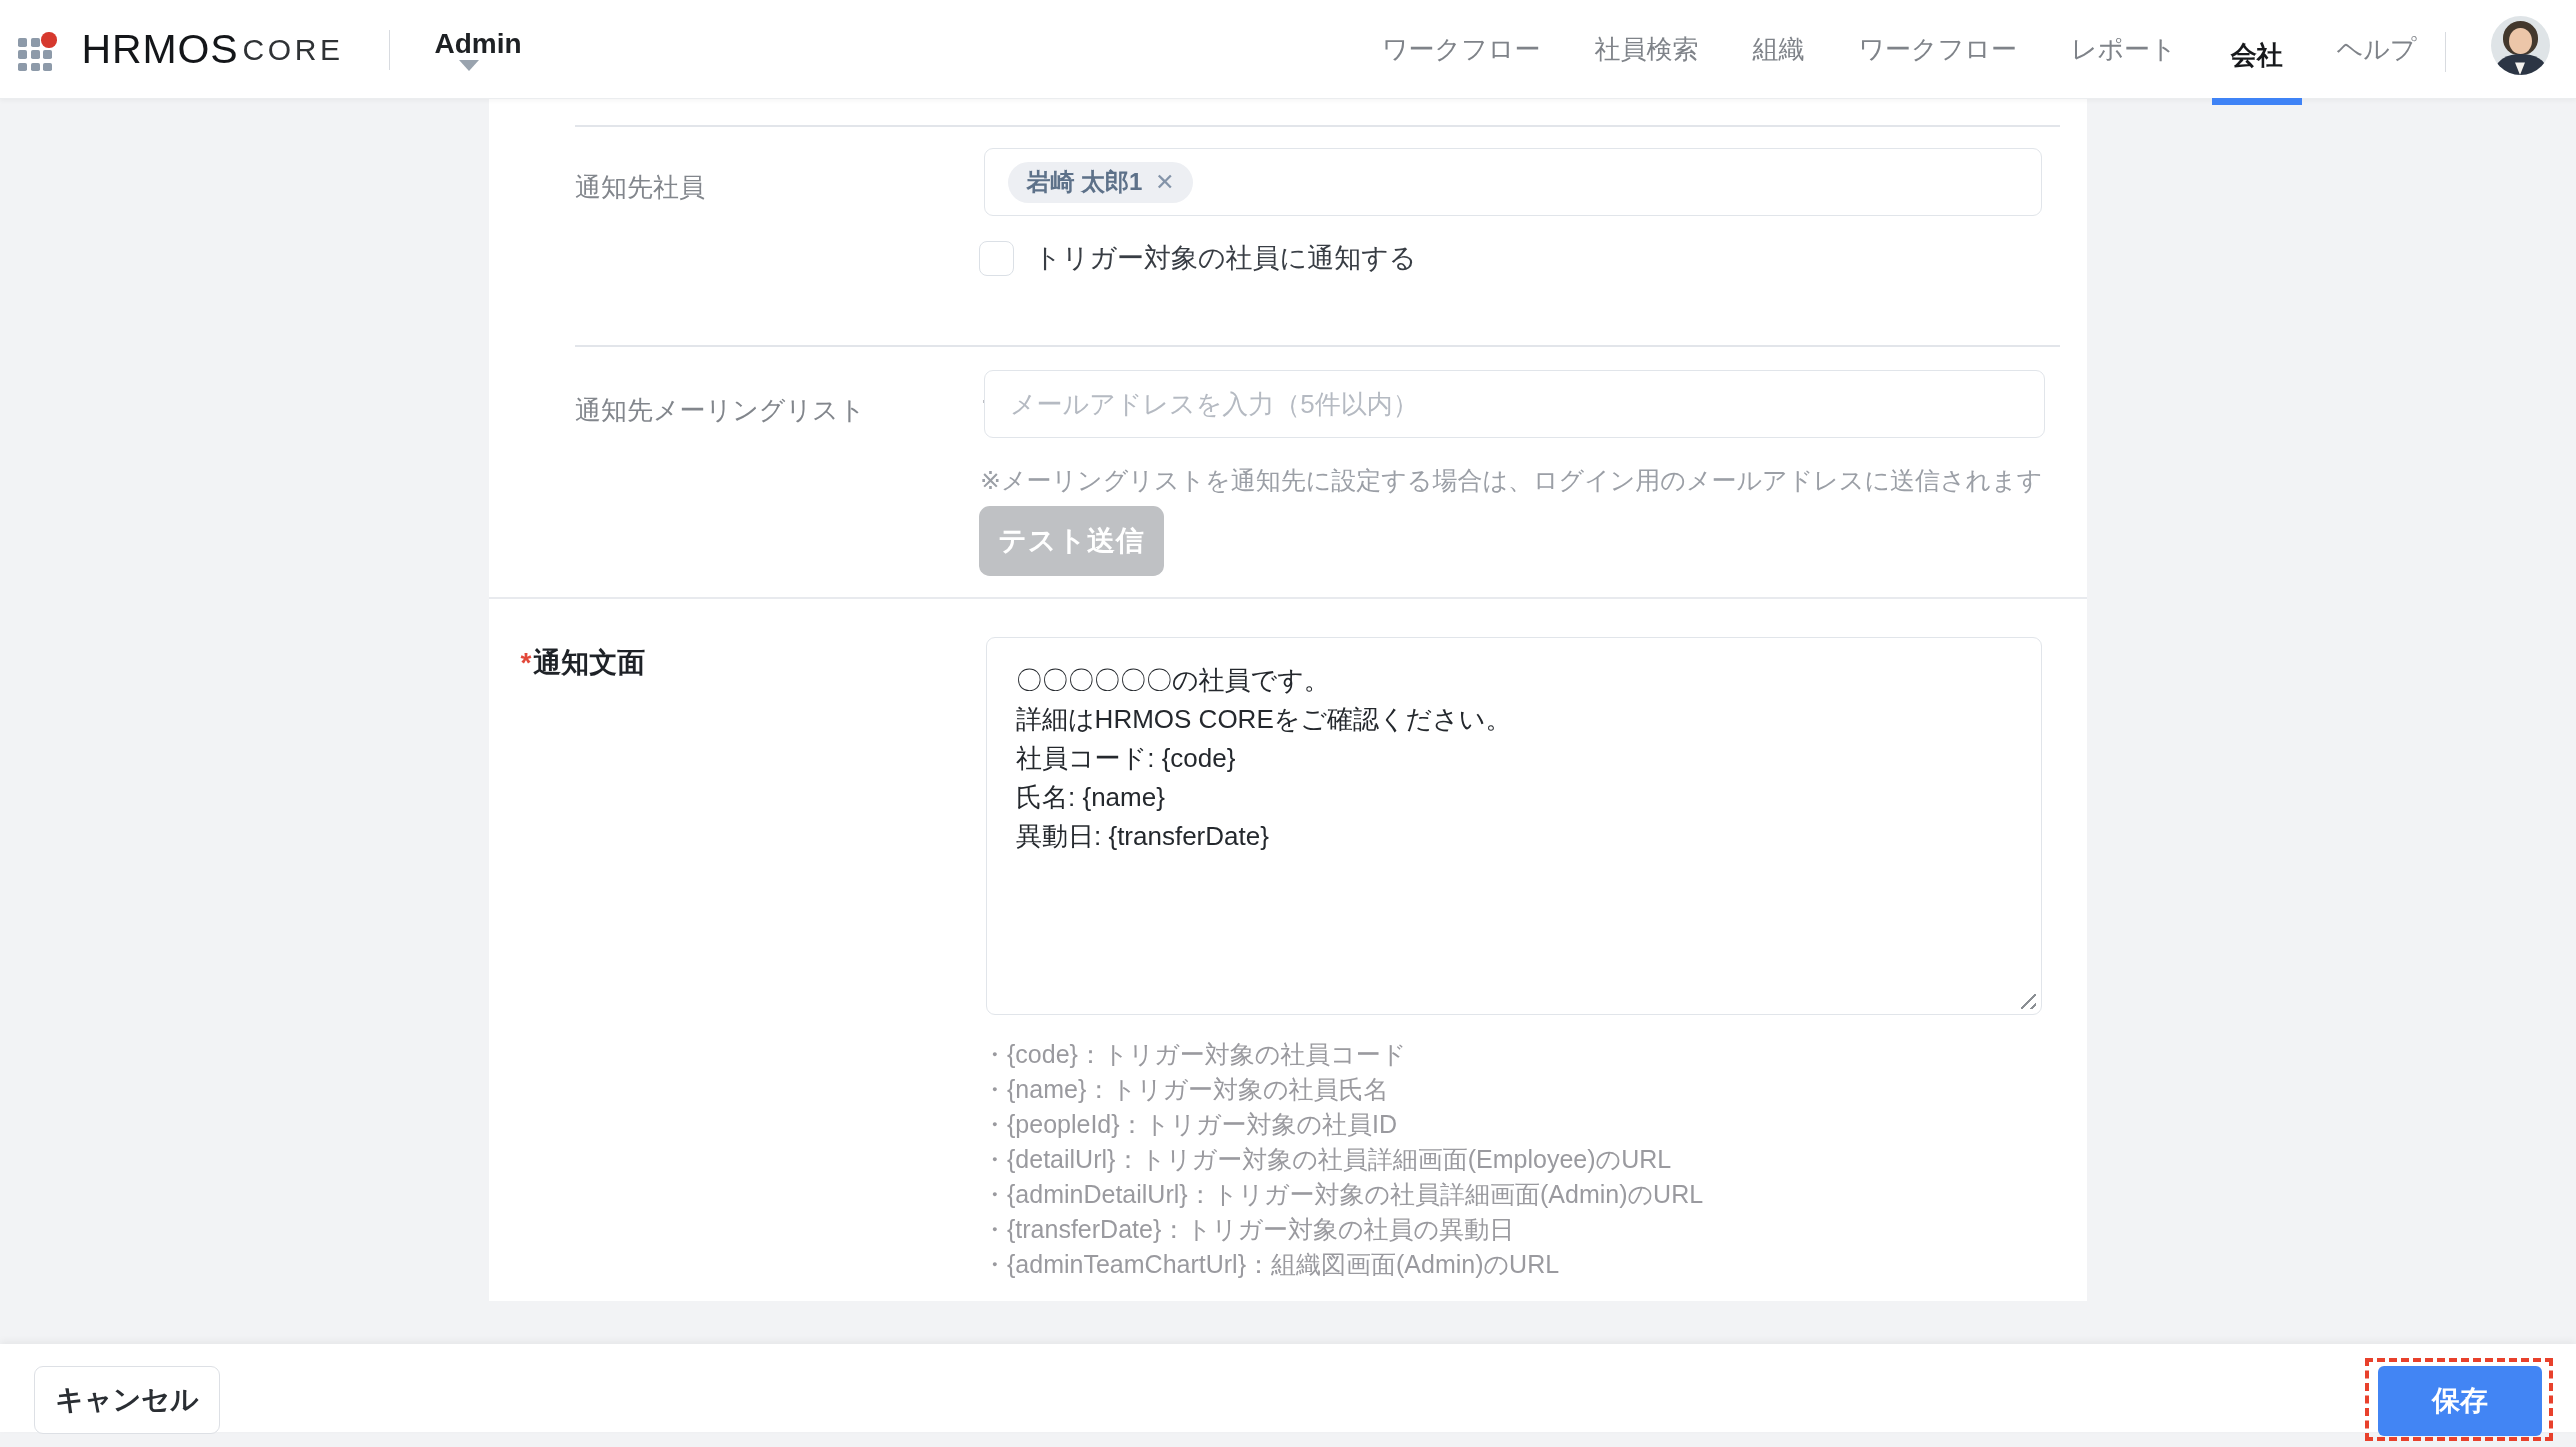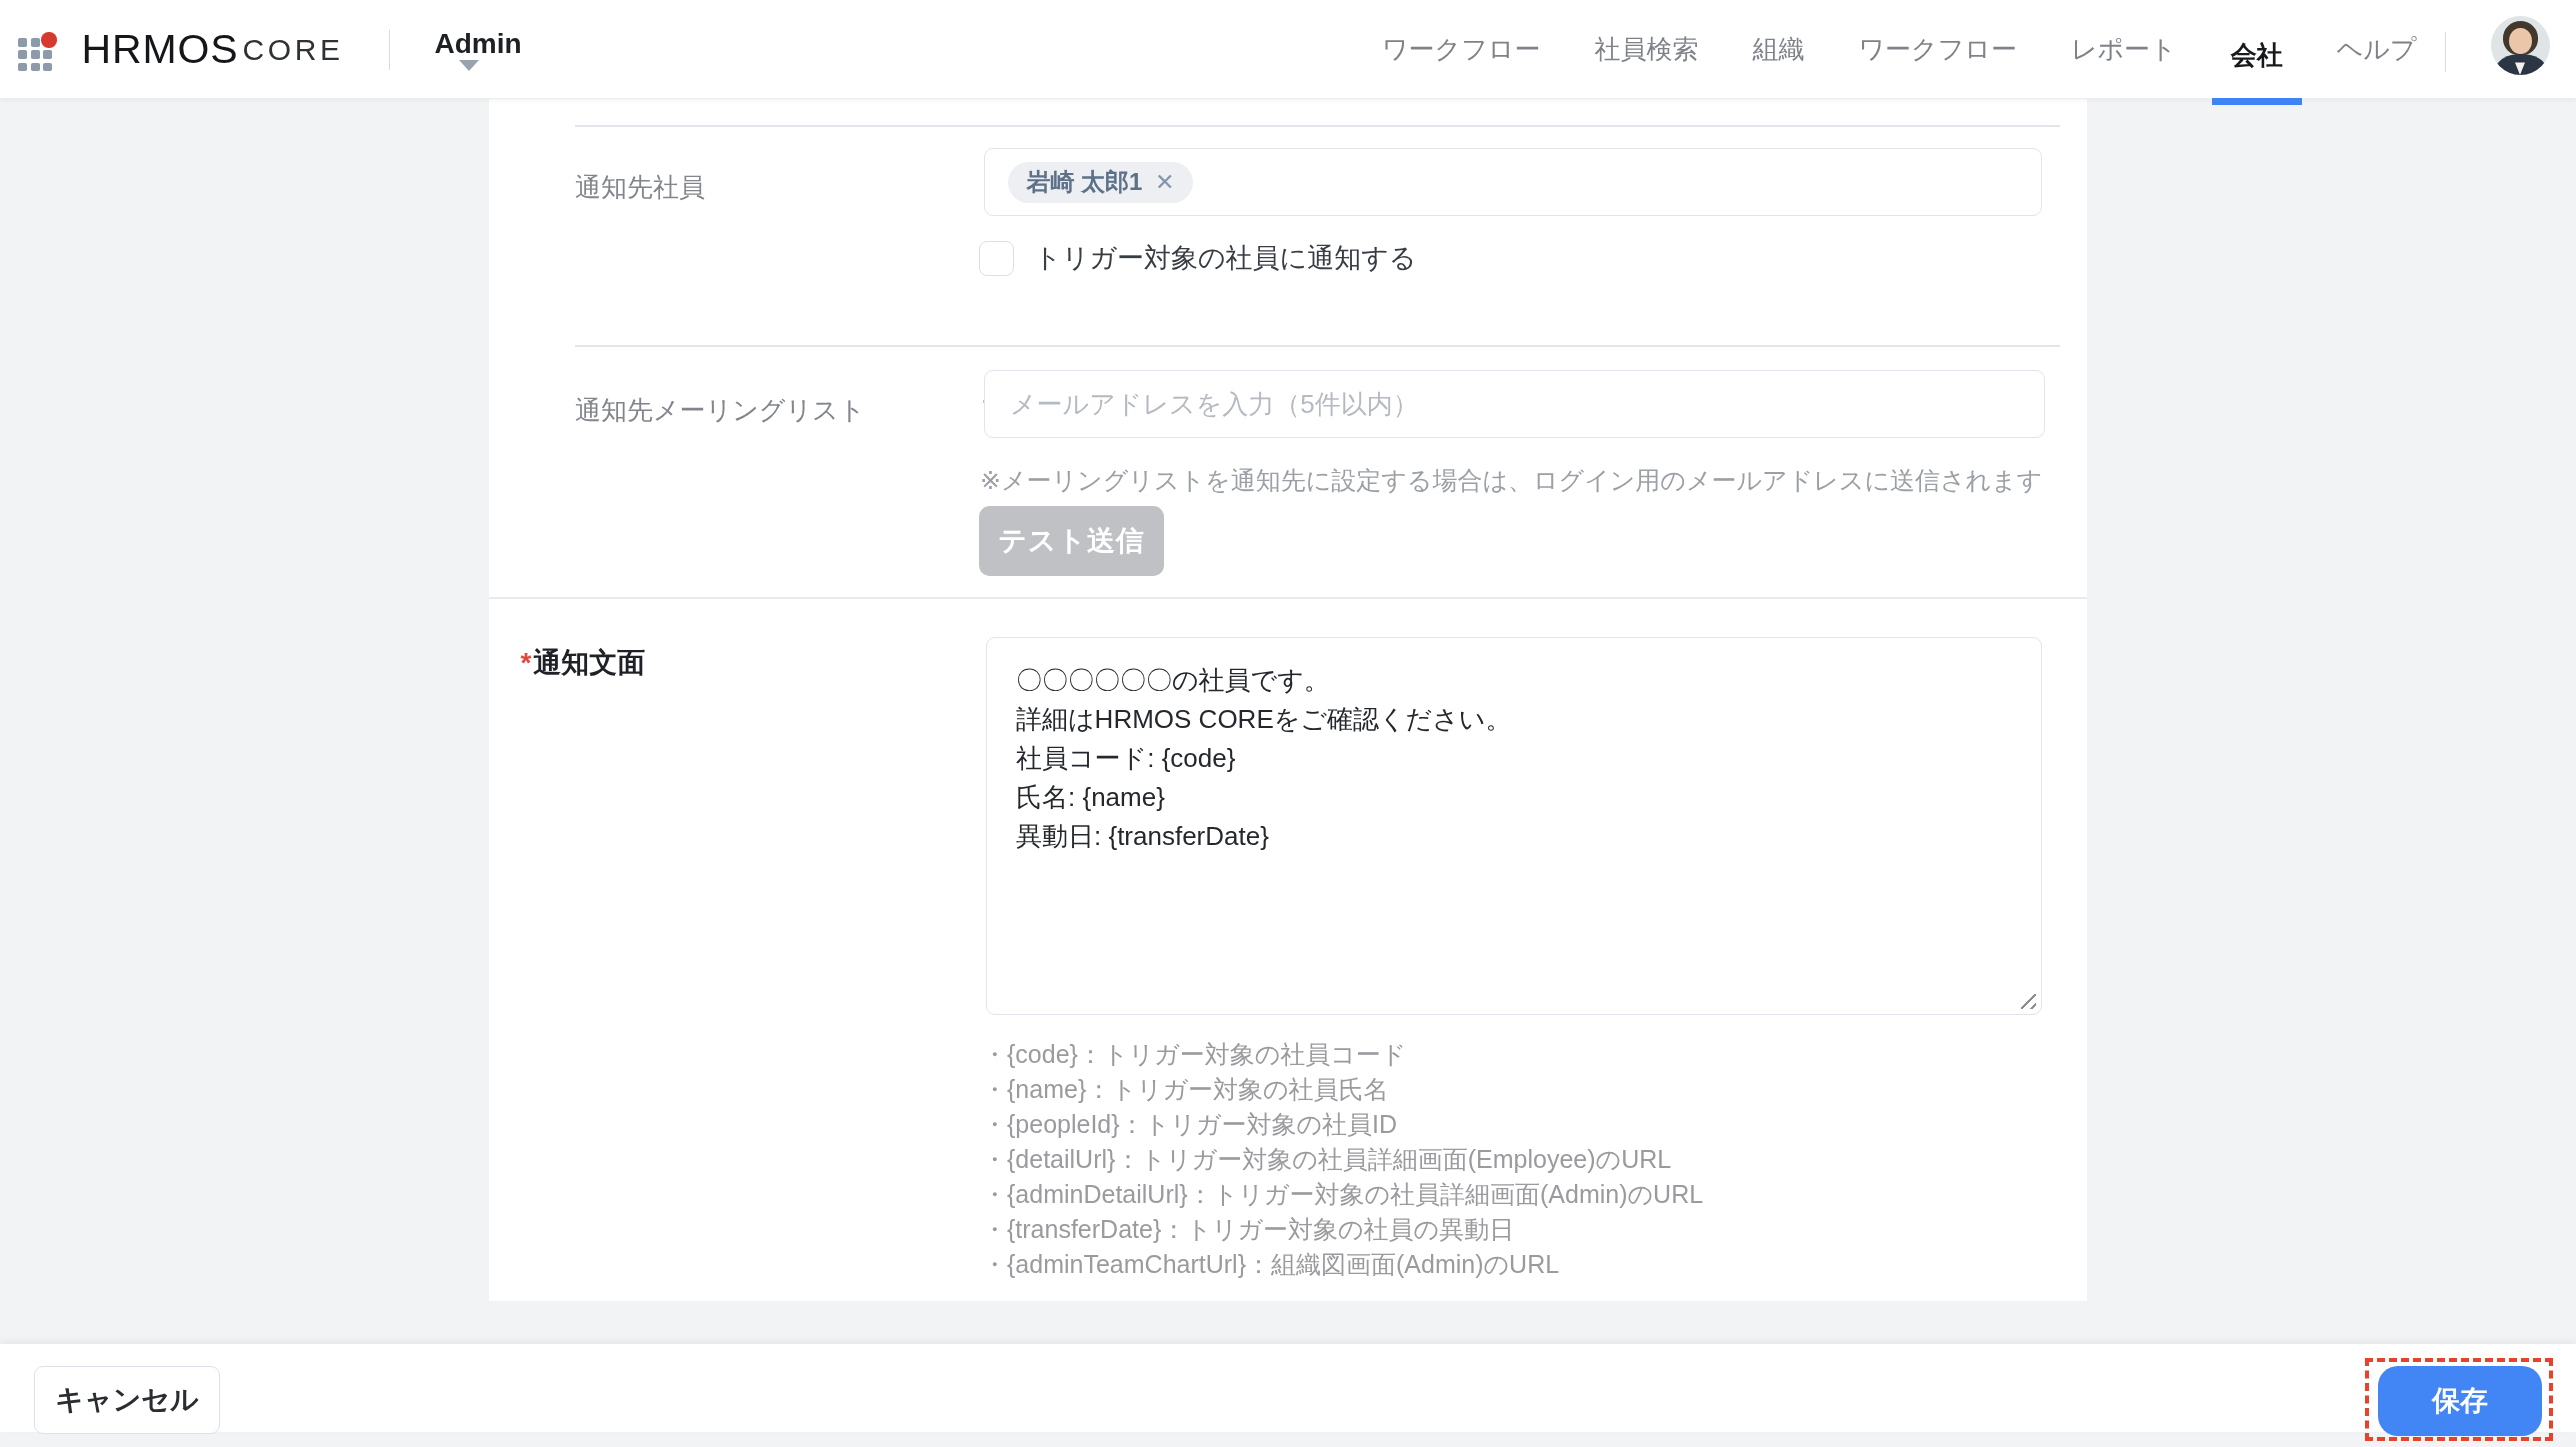--- a/index.html
+++ b/index.html
@@ -111,21 +111,21 @@
     z-index:20;
   }
   .btn-cancel {
     position:absolute; left:34px; top:21.6px; width:186px; height:68px;
     background:#ffffff; border:1.8px solid #dde0e5; border-radius:9px;
     font-size:28px; font-weight:700; color:#2a2e33;
     font-family:"Liberation Sans","DejaVu Sans",sans-serif; cursor:pointer;
   }
   .btn-save {
     position:absolute; left:2378px; top:21.6px; width:164px; height:70px;
-    background:#4285f4; border:none; border-radius:20px;
+    background:#4285f4; border:none; border-radius:6px;
     font-size:28px; font-weight:700; color:#ffffff;
     font-family:"Liberation Sans","DejaVu Sans",sans-serif; cursor:pointer;
   }
   .annotation-box {
     position:absolute; left:2365px; top:13.5px; width:188px; height:83px;
     border:4.5px dashed #e8412c; pointer-events:none;
   }
 </style>
 </head>
 <body>

